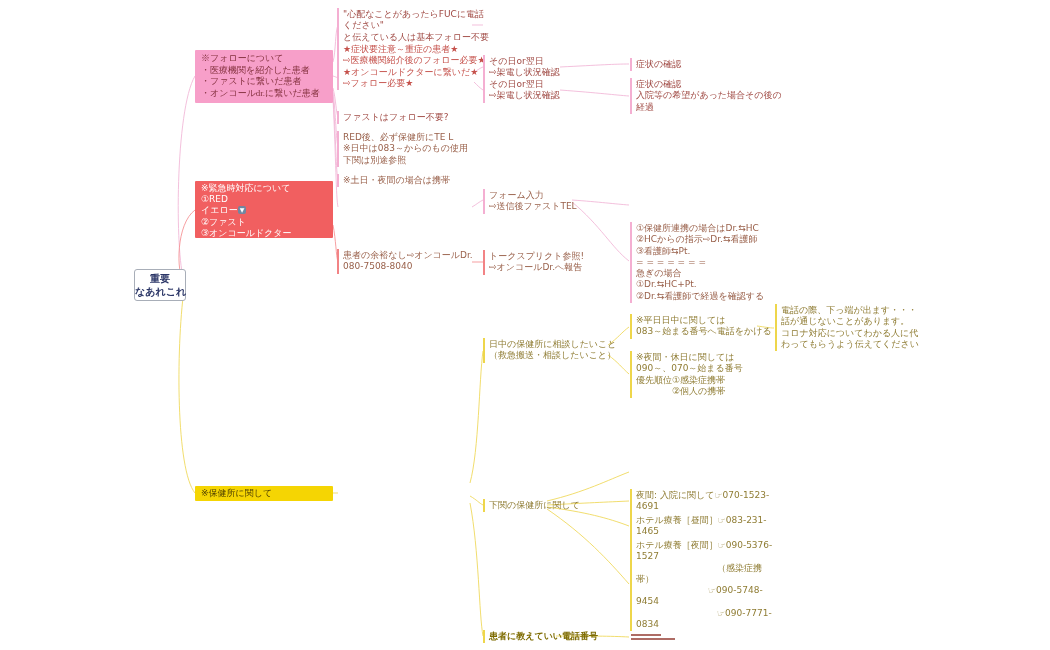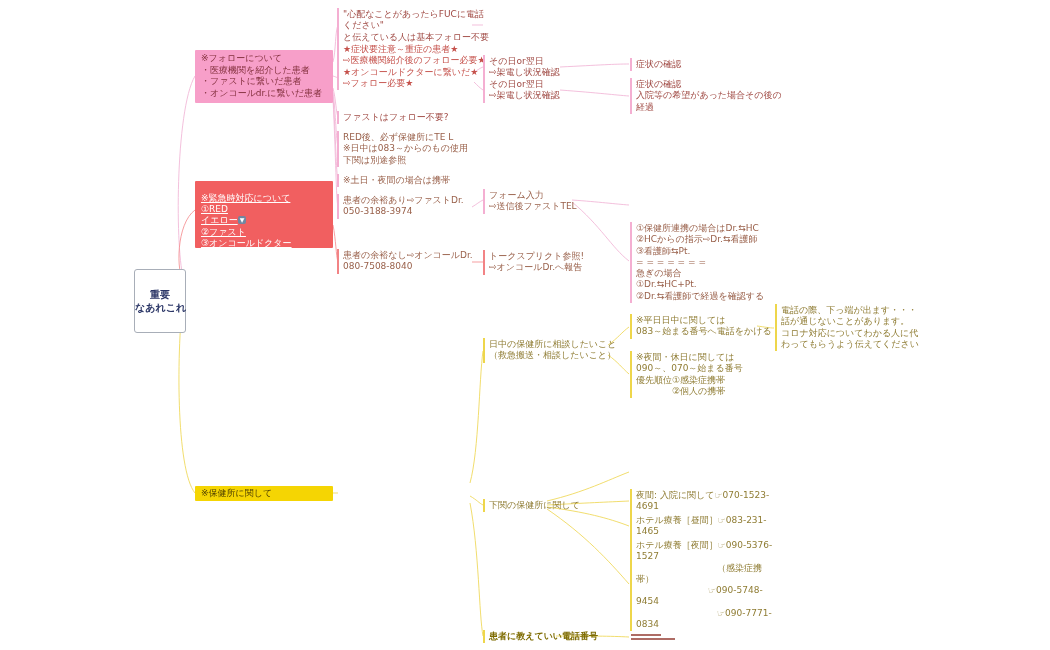--- a/index.html
+++ b/index.html
@@ -11,28 +11,28 @@
   svg.wires{position:absolute;left:0;top:0;z-index:0;}
   svg.wires path{fill:none;stroke-width:1;opacity:.9;}
   .p-pink{stroke:#f2b9d8;}
   .p-red{stroke:#f59597;}
   .p-yellow{stroke:#f0d95e;}
 
   .root{
     position:absolute;left:134px;top:269px;width:50px;z-index:2;
     background:#fff;border:1px solid #a8aeb8;border-radius:3px;
     color:#2a3566;font-weight:bold;font-size:10px;line-height:13px;
-    text-align:center;padding:18px 0;white-space:pre;
+    text-align:center;padding:2px 0;white-space:pre;
   }
   .bnode{
     position:absolute;z-index:2;font-size:9px;white-space:pre;
     padding:3px 6px;border-radius:1px;
   }
-  .bnode.follow{left:195px;top:50px;width:126px;height:47px;background:#f79fc9;color:#83303d;line-height:11.5px;}
-  .bnode.emerg{left:195px;top:181px;width:126px;height:52px;background:#f15f60;color:#ffffff;line-height:11.2px;padding-top:12px;text-decoration:underline;}
+  .bnode.follow{left:195px;top:50px;width:126px;height:47px;background:#f79fc9;color:#83303d;line-height:11.5px;font-family:Liberation Serif, serif;}
+  .bnode.emerg{left:195px;top:181px;width:126px;height:52px;background:#f15f60;color:#ffffff;line-height:11.2px;padding-top:2px;}
   .bnode.hoken{left:195px;top:486px;width:126px;height:11px;background:#f5d503;color:#4c3e00;line-height:11px;padding:2px 6px;}
 
   .node{
     position:absolute;z-index:1;font-size:9px;line-height:11.3px;
     white-space:pre;padding:1px 0 1px 4px;border-left:2px solid;
   }
   .t-darkred{color:#a04a44;}
   .t-red{color:#c5514b;}
   .t-brown{color:#99604a;}
   .t-olive{color:#8f7c33;}
@@ -111,22 +111,20 @@
 と伝えている人は基本フォロー不要</div>
   <div class="node t-red b-pink" style="left:337px;top:43px;width:150px">★症状要注意～重症の患者★
 ⇨医療機関紹介後のフォロー必要★
 ★オンコールドクターに繋いだ★
 ⇨フォロー必要★</div>
   <div class="node t-darkred b-pink" style="left:337px;top:111px;width:140px">ファストはフォロー不要?</div>
   <div class="node t-brown b-pink" style="left:337px;top:131px;width:145px">RED後、必ず保健所にTE L
 ※日中は083～からのもの使用
 下関は別途参照</div>
   <div class="node t-brown b-pink" style="left:337px;top:174px;width:140px">※土日・夜間の場合は携帯</div>
-  <div class="node t-brown b-pink" style="left:337px;top:194px;width:145px">患者の余裕あり⇨ファストDr.
-050-3188-3974</div>
   <div class="node t-brown b-red" style="left:337px;top:249px;width:145px">患者の余裕なし⇨オンコールDr.
 080-7508-8040</div>
 
 
   <div class="node t-darkred b-pink" style="left:483px;top:55px;width:100px">その日or翌日
 ⇨架電し状況確認</div>
   <div class="node t-darkred b-pink" style="left:483px;top:78px;width:100px">その日or翌日
 ⇨架電し状況確認</div>
   <div class="node t-brown b-pink" style="left:483px;top:189px;width:110px">フォーム入力
 ⇨送信後ファストTEL</div>

